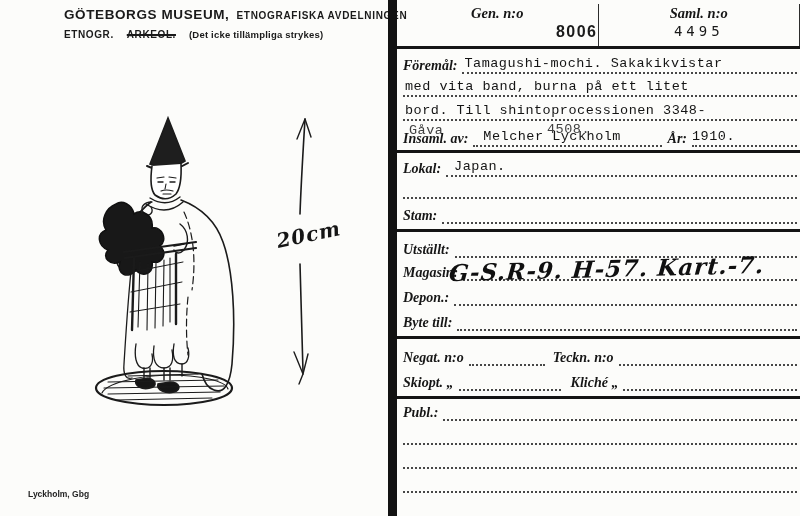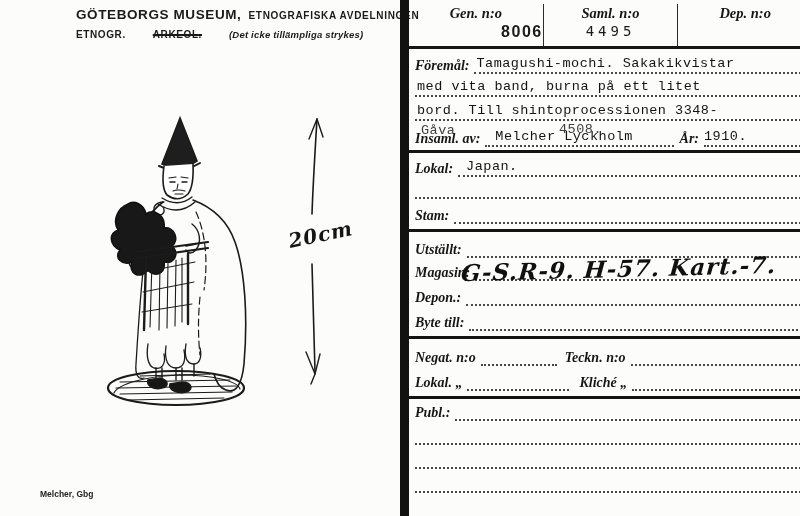--- a/index.html
+++ b/index.html
@@ -1,32 +1,32 @@
 <!DOCTYPE html>
 <html><head>
 <meta charset="utf-8">
 <style>
   html,body{margin:0;padding:0;}
   body{
     width:800px;height:516px;background:#fcfcfa;position:relative;
     font-family:"Liberation Sans", sans-serif;color:#1a1a1a;overflow:hidden;
   }
-  .page{position:absolute;inset:0;margin-left:12px;}
+  .page{position:absolute;inset:0;}
 
   
   .left{position:absolute;left:0;top:0;width:388px;height:516px;}
   .lh{position:absolute;left:64px;top:7px;width:320px;}
   .lh-line1{display:flex;align-items:baseline;gap:7px;white-space:nowrap;}
   .museum{font-weight:bold;font-size:13.5px;letter-spacing:.6px;}
   .dept{font-weight:bold;font-size:10px;letter-spacing:.7px;}
-  .lh-line2{display:flex;align-items:baseline;gap:27px;margin-top:7px;white-space:nowrap;}
+  .lh-line2{display:flex;align-items:baseline;gap:13px;margin-top:7px;white-space:nowrap;}
   .etnogr{font-weight:bold;font-size:10px;letter-spacing:.6px;}
   .struck{font-weight:bold;font-size:10px;letter-spacing:.6px;
           text-decoration:line-through;text-decoration-thickness:2px;}
-  .strike-note{font-weight:bold;font-style:italic;font-size:9.5px;letter-spacing:.2px;text-align:center;}
+  .strike-note{font-weight:bold;font-size:9.5px;letter-spacing:.2px;text-align:center;}
   .printer{position:absolute;left:28px;top:489px;font-size:8.5px;font-weight:bold;color:#232323;}
   .sketch{position:absolute;left:88px;top:112px;}
   .arrow{position:absolute;left:266px;top:112px;}
   .scale-label{
     position:absolute;left:276px;top:222px;width:70px;
     font-family:"DejaVu Serif", serif;font-style:italic;font-weight:bold;
     font-size:20px;letter-spacing:1px;transform:rotate(-12deg);color:#151515;
   }
 
   
@@ -127,42 +127,38 @@
 
     <svg class="arrow" width="72" height="296" viewBox="0 0 72 296" fill="none" stroke="#1b1b1b" stroke-width="1.6" stroke-linecap="round">
       <path d="M39,7 C37,40 35,72 34,102"></path>
       <path d="M39,7 L31,27 M39,7 L45,25" stroke-width="1.4"></path>
       <path d="M34,152 C35,190 36,228 37,260"></path>
       <path d="M37,262 L28,240 M37,262 L42,242" stroke-width="1.4"></path>
       <path d="M37,262 L33,272" stroke-width="1.4"></path>
     </svg>
     <div class="scale-label">20cm</div>
 
-    <div class="printer">Melcher, Gbg</div>
+    <div class="printer">Lyckholm, Gbg</div>
   </div>
 
   <div class="vbar"></div>
 
   <div class="form">
 
     <div class="fheader">
       <div class="fcol">
         <div class="fcol-label">Gen. n:o</div>
         <div class="fcol-value gen">8006</div>
       </div>
       <div class="fdiv"></div>
       <div class="fcol">
         <div class="fcol-label">Saml. n:o</div>
         <div class="fcol-value">4495</div>
       </div>
       <div class="fdiv"></div>
-      <div class="fcol">
-        <div class="fcol-label">Dep. n:o</div>
-        <div class="fcol-value"></div>
-      </div>
     </div>
 
     <div class="row" style="top:79px">
       <span class="fill">
           <span class="typed" style="left:2px">med vita band, burna på ett litet</span>
         </span>
     </div>
     <div class="row" style="top:56px">
       <span class="lbl">Föremål:</span>
       <span class="fill">
@@ -238,21 +234,21 @@
       <span class="fill" style="flex:0 0 76px">
           <span class="typed"></span>
         </span>
       <span class="lbl" style="padding-left:8px">Teckn. n:o</span>
       <span class="fill">
           <span class="typed"></span>
         </span>
     </div>
 
     <div class="row" style="top:373px">
-      <span class="lbl">Lokal. „</span>
+      <span class="lbl">Skiopt. „</span>
       <span class="fill" style="flex:0 0 102px">
           <span class="typed"></span>
         </span>
       <span class="lbl" style="padding-left:10px">Kliché „</span>
       <span class="fill">
           <span class="typed"></span>
         </span>
     </div>
     <div class="hr" style="top:396px"></div>
 

